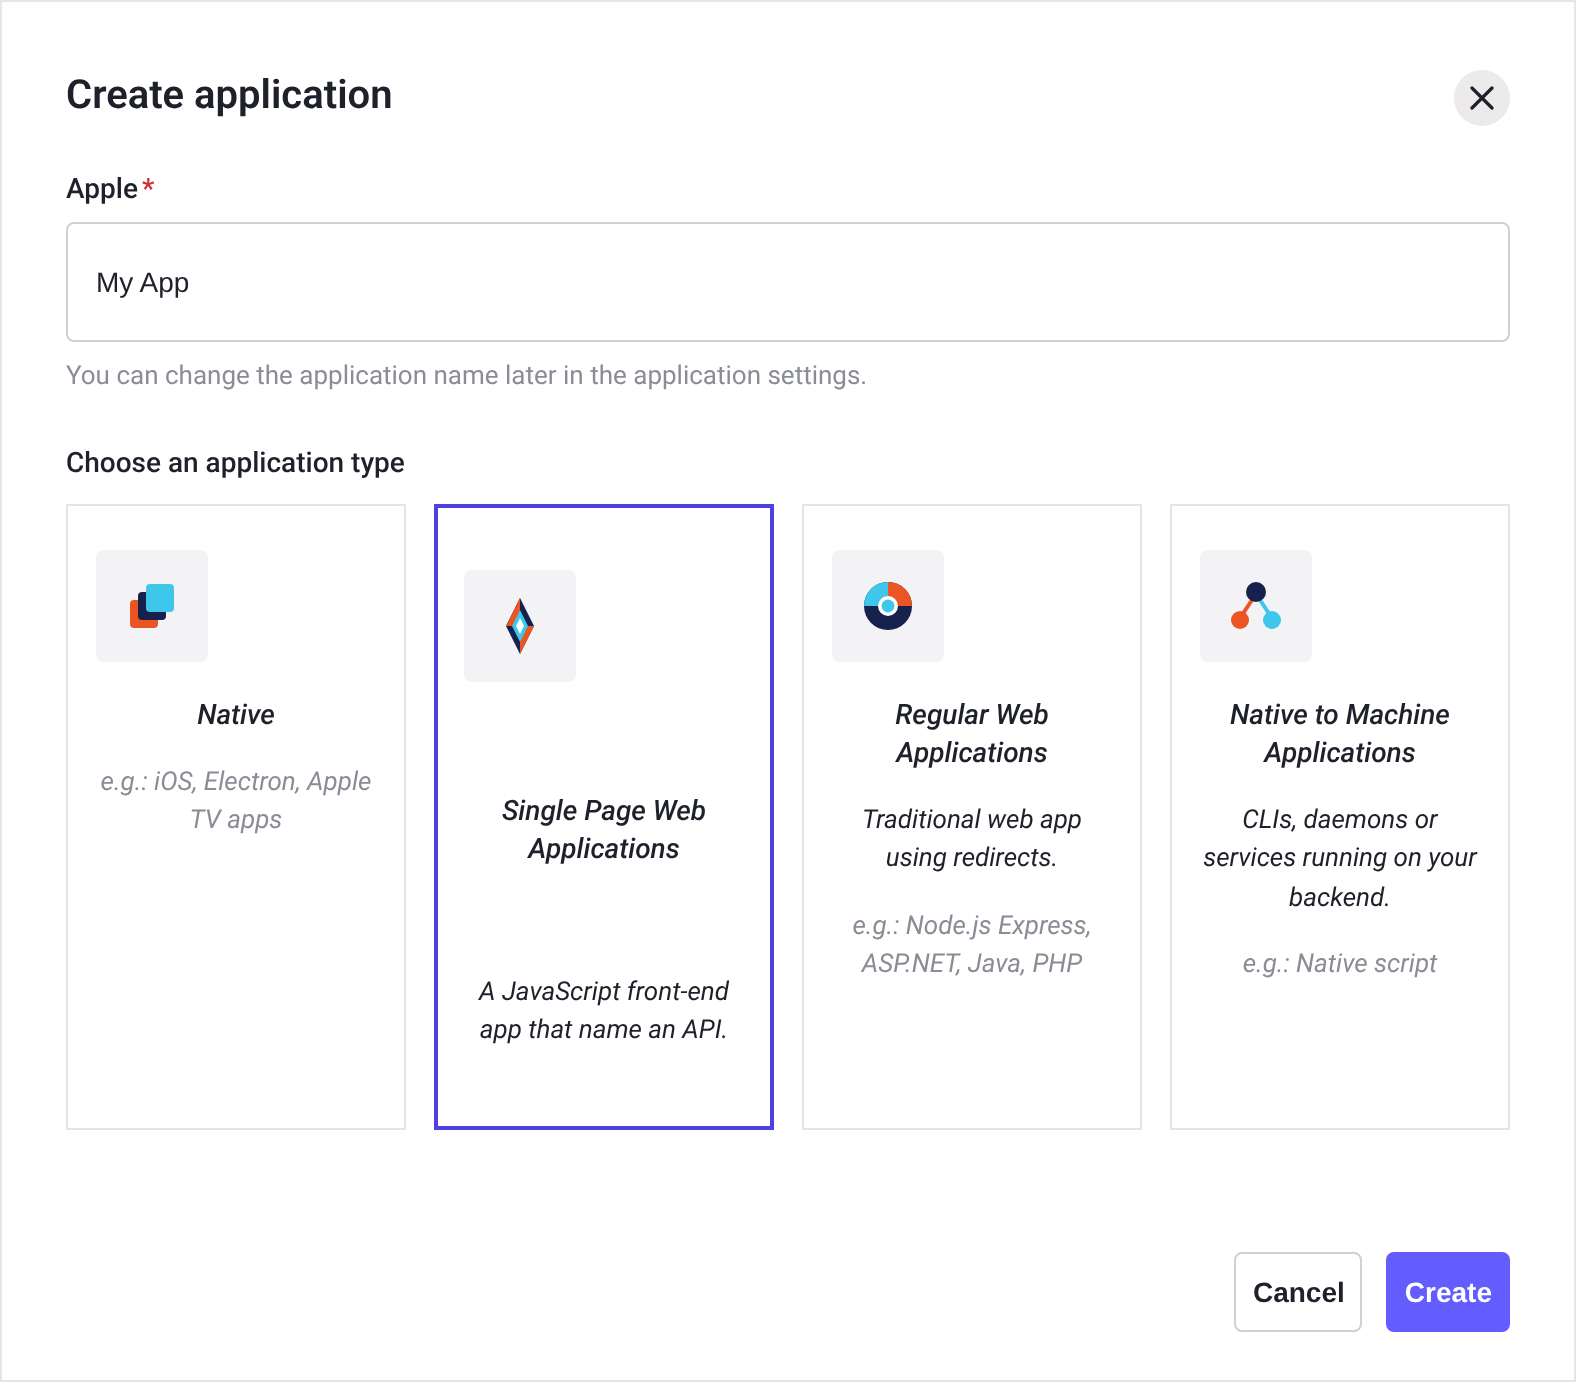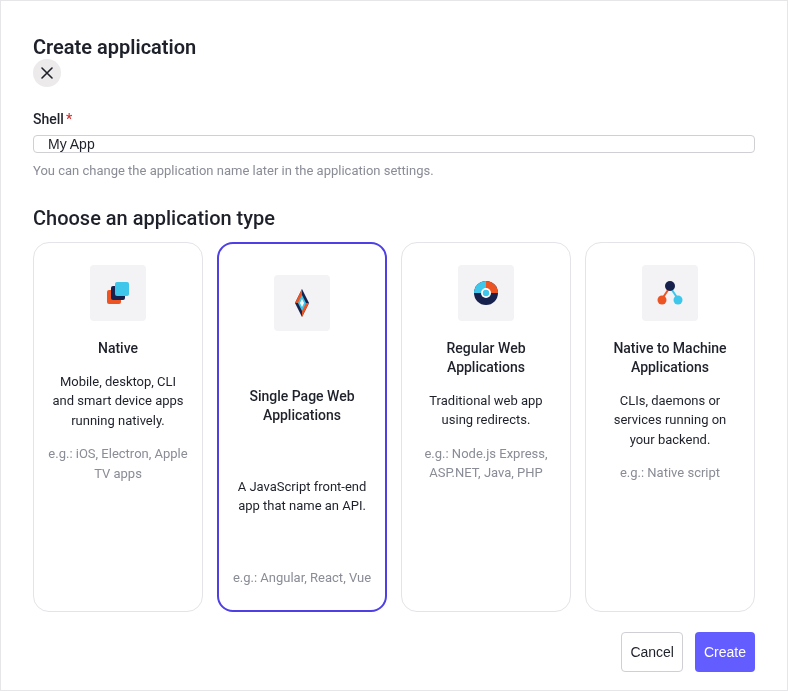--- a/index.html
+++ b/index.html
@@ -17,21 +17,20 @@
       position: relative;
       padding: 34px 32px 24px 32px;
       display: flex;
       flex-direction: column;
     }
     .modal-header {
       display: flex;
       align-items: flex-start;
       justify-content: space-between;
       margin-bottom: 24px;
-      flex-direction: column;
     }
     .modal-title {
       font-size: 20px;
       font-weight: 600;
       margin: 0;
     }
     .close-btn {
       width: 28px;
       height: 28px;
       border-radius: 50%;
@@ -61,39 +60,39 @@
       font-size: 14px;
       color: #1e212a;
       outline: none;
     }
     .hint {
       font-size: 13px;
       color: #8a8c96;
       margin: 10px 0 0 0;
     }
     .section-label {
-      font-size: 20px;
+      font-size: 14px;
       font-weight: 500;
       margin: 28px 0 12px 0;
     }
     .type-grid {
       display: grid;
       grid-template-columns: repeat(4, 1fr);
       gap: 14px;
     }
     .type-card {
       border: 1px solid #e4e4e8;
-      border-radius: 16px;
+      border-radius: 0;
       padding: 22px 14px 24px 14px;
       text-align: center;
       cursor: pointer;
       background: #fff;
       display: flex;
       flex-direction: column;
-      align-items: center;
+      font-style: italic;
     }
     .type-card.selected {
       border: 2px solid #4e40e4;
       padding: 31px 13px 23px 13px;
       gap: 38px;
     }
     .icon-wrap {
       width: 56px;
       height: 56px;
       background: #f3f3f5;
@@ -126,21 +125,21 @@
       justify-content: flex-end;
       gap: 12px;
       margin-top: auto;
       padding-top: 20px;
     }
     .btn {
       height: 40px;
       padding: 0 8px;
       border-radius: 4px;
       font-size: 14px;
-      font-weight: 400;
+      font-weight: 700;
       cursor: pointer;
       border: 1px solid transparent;
     }
     .btn-secondary {
       background: #fff;
       border-color: #cfcfd4;
       color: #1e212a;
     }
     .btn-primary {
       background: #635dff;
@@ -155,55 +154,53 @@
   <div class="modal-header">
     <h2 class="modal-title">Create application</h2>
     <button class="close-btn">
       <svg width="12" height="12" viewBox="0 0 12 12">
         <path d="M1 1 L11 11 M11 1 L1 11" stroke="#1e212a" stroke-width="1.6" stroke-linecap="round"></path>
       </svg>
     </button>
   </div>
 
   <label class="field-label">
-    <span>Shell</span><span class="req">*</span>
+    <span>Apple</span><span class="req">*</span>
   </label>
   <input class="text-input" type="text" value="My App" style="">
   <p class="hint">You can change the application name later in the application settings.</p>
 
   <div class="section-label">Choose an application type</div>
 
   <div class="type-grid">
 
     <div class="type-card">
       <div class="icon-wrap">
         <svg width="34" height="34" viewBox="0 0 34 34">
           <rect x="6" y="14" width="14" height="14" rx="2" fill="#ec5424"></rect>
           <rect x="10" y="10" width="14" height="14" rx="2" fill="#16214d"></rect>
           <rect x="14" y="6" width="14" height="14" rx="2" fill="#3ec6eb"></rect>
         </svg>
       </div>
       <h3 class="type-title">Native</h3>
-      <p class="type-desc">Mobile, desktop, CLI and smart device apps running natively.</p>
       <p class="type-eg">e.g.: iOS, Electron, Apple TV apps</p>
     </div>
 
     <div class="type-card selected">
       <div class="icon-wrap">
         <svg width="34" height="34" viewBox="0 0 34 34">
           <polygon points="10,17 17,3 24,17 17,31" fill="#16214d"></polygon>
           <polygon points="10,17 17,3 17,17" fill="#ec5424"></polygon>
           <polygon points="17,17 24,17 17,31" fill="#ec5424"></polygon>
           <polygon points="13,17 17,9 21,17 17,25" fill="#3ec6eb"></polygon>
           <polygon points="15,17 17,13 19,17 17,21" fill="#ffffff"></polygon>
         </svg>
       </div>
       <h3 class="type-title">Single Page Web Applications</h3>
       <p class="type-desc">A JavaScript front-end app that name an API.</p>
-      <p class="type-eg">e.g.: Angular, React, Vue</p>
     </div>
 
     <div class="type-card">
       <div class="icon-wrap">
         <svg width="34" height="34" viewBox="0 0 34 34">
           <circle cx="17" cy="17" r="12" fill="#16214d"></circle>
           <path d="M17 5 A12 12 0 0 1 29 17 L17 17 Z" fill="#ec5424"></path>
           <path d="M5 17 A12 12 0 0 1 17 5 L17 17 Z" fill="#3ec6eb"></path>
           <circle cx="17" cy="17" r="5" fill="#ffffff"></circle>
           <circle cx="17" cy="17" r="3.2" fill="#3ec6eb"></circle>

